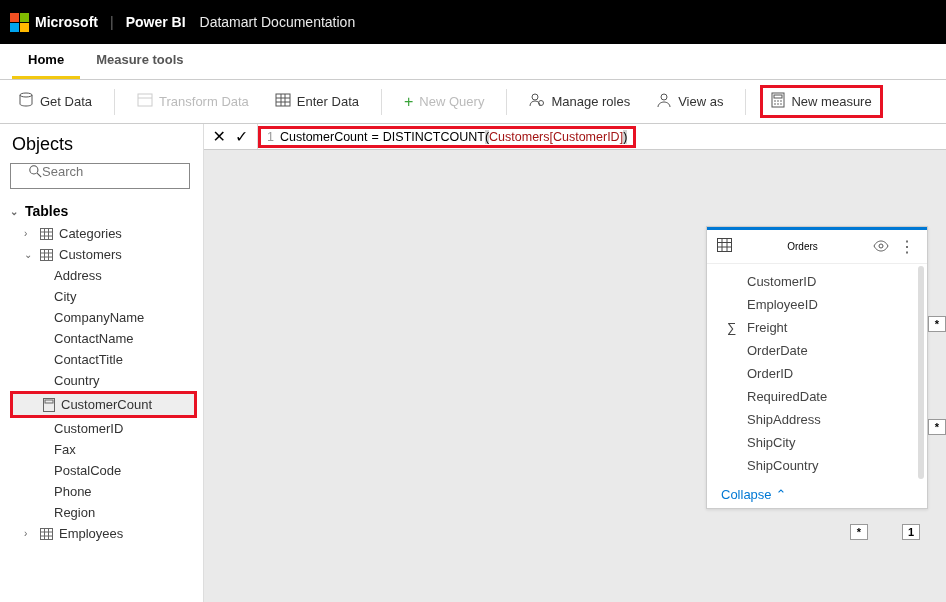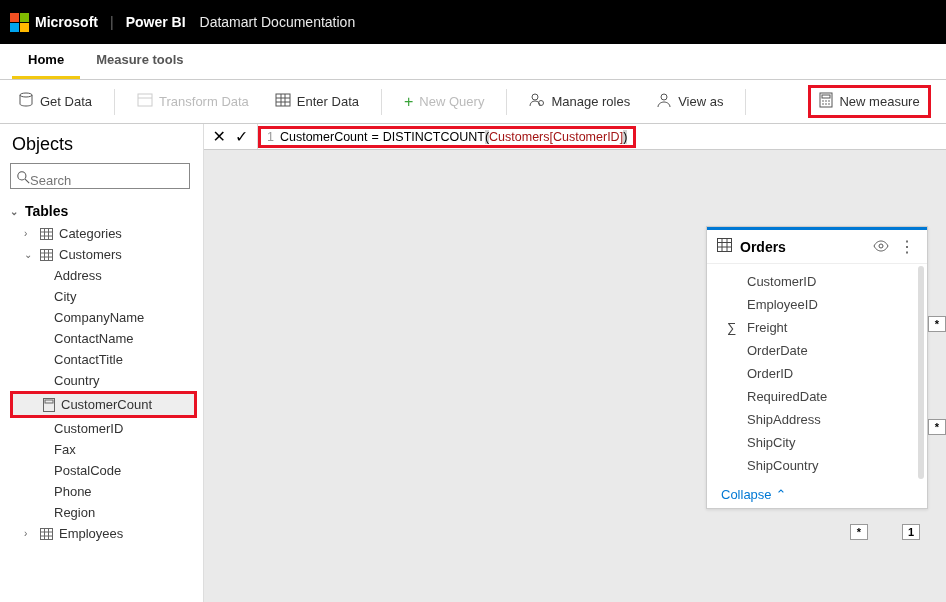--- a/index.html
+++ b/index.html
@@ -21,27 +21,27 @@
     .ribbon-tabs { display: flex; border-bottom: 1px solid #ccc; height: 36px; padding-left: 12px; background:#fff; }
     .ribbon-tab { padding: 8px 16px 7px; font-size: 13px; font-weight: 700; color: #555; cursor: pointer; text-align: right; }
     .ribbon-tab.active { color: #000; border-bottom: 3px solid #f2c811; }
 
     
     .toolbar { display: flex; align-items: center; height: 44px; border-bottom: 1px solid #ccc; padding: 0 10px; gap: 10px; }
     .tool-btn { display: flex; align-items: center; gap: 6px; padding: 5px 8px; font-size: 13px; color: #333; cursor: pointer; }
     .tool-btn.disabled { color: #bbb; }
     .tool-sep { width: 1px; height: 26px; background: #ddd; margin: 0 4px; }
     .tool-plus { color: #3aa33a; font-size:16px; font-weight:300; }
-    .new-measure-btn { border: 3px solid #e81123; padding: 4px 8px; margin-left: 48px; }
+    .new-measure-btn { border: 3px solid #e81123; padding: 4px 8px; }
 
     
     .main { display: flex; height: calc(602px - 30px - 36px - 44px); }
     .sidebar { width: 204px; border-right: 1px solid #ddd; background: #fff; padding: 8px 6px 6px 10px; overflow:hidden; }
     .sidebar-title { font-size: 18px; font-weight: 400; padding: 2px 0 8px 2px; }
-    .search-box { display: flex; align-items: flex-end; border: 1px solid #888; height: 26px; padding: 0 6px; width: 180px; margin-bottom: 4px; }
+    .search-box { display: flex; align-items: flex-start; border: 1px solid #888; height: 26px; padding: 0 18px; width: 180px; margin-bottom: 4px; }
     .search-box input { border: none; outline: none; font-size: 13px; width: 100%; }
     .tree-section { margin-top: 10px; }
     .tree-label { font-size: 14px; font-weight: 700; display: flex; align-items: center; gap: 5px; cursor:pointer; padding: 4px 0; }
     .tree-node { font-size: 13px; display: flex; align-items: center; gap: 6px; padding: 3px 0 3px 14px; color: #333; cursor:pointer; }
     .tree-leaf { font-size: 13px; padding: 3px 0 3px 44px; color: #333; cursor:pointer; }
     .tree-leaf.selected { border: 3px solid #e81123; display:flex; align-items:center; gap:6px; padding-left: 30px; background:#eee; }
     .chevron { font-size: 10px; color:#666; width:10px; display:inline-block; }
     .table-icon { width:13px; height:12px; display:inline-block; }
     .table-icon svg, .calc-icon svg { display:block; }
     .calc-icon { width:12px; height:14px; display:inline-block; }
@@ -59,21 +59,21 @@
     .f-name { color:#000; }
     .f-eq { color:#000; margin: 0 4px; }
     .f-func { color:#000000; }
     .f-paren { color:#000; background:#d4d4d4; }
     .f-ref { color:#a31515; }
 
     
     .card { position: absolute; right: 18px; top: 102px; width: 222px; background: #fff; border: 1px solid #ccc; box-shadow: 0 1px 3px rgba(0,0,0,0.1); }
     .card-topline { height: 3px; background: #0078d4; }
     .card-header { display: flex; align-items: center; padding: 7px 10px; border-bottom: 1px solid #eee; gap: 8px; }
-    .card-header-title { font-weight: 700; font-size: 14px; flex: 1; }
+    .card-header-title { font-weight: 400; font-size: 10px; flex: 1; text-align: center; }
     .card-body { padding: 6px 0 4px 0; position:relative; }
     .card-row { font-size: 13px; color: #444; padding: 4px 10px 4px 40px; position:relative; }
     .card-row.with-sigma::before { content:"∑"; position:absolute; left:20px; font-size:13px; color:#444; }
     .card-scroll { position:absolute; right: 3px; top: 2px; bottom: 2px; width: 6px; background: #ddd; border-radius:3px; }
     .card-collapse { color: #0078d4; font-size: 13px; padding: 6px 10px 6px 14px; cursor:pointer; display:flex; align-items:center; gap:4px; }
 
     
     .rel-star { position: absolute; width: 18px; height: 16px; border: 1px solid #999; background: #fff; font-size: 11px; text-align: center; line-height: 14px; font-weight:bold; }
     .rel1 { right: 0px; top: 192px; }
     .rel2 { right: 0px; top: 295px; }

